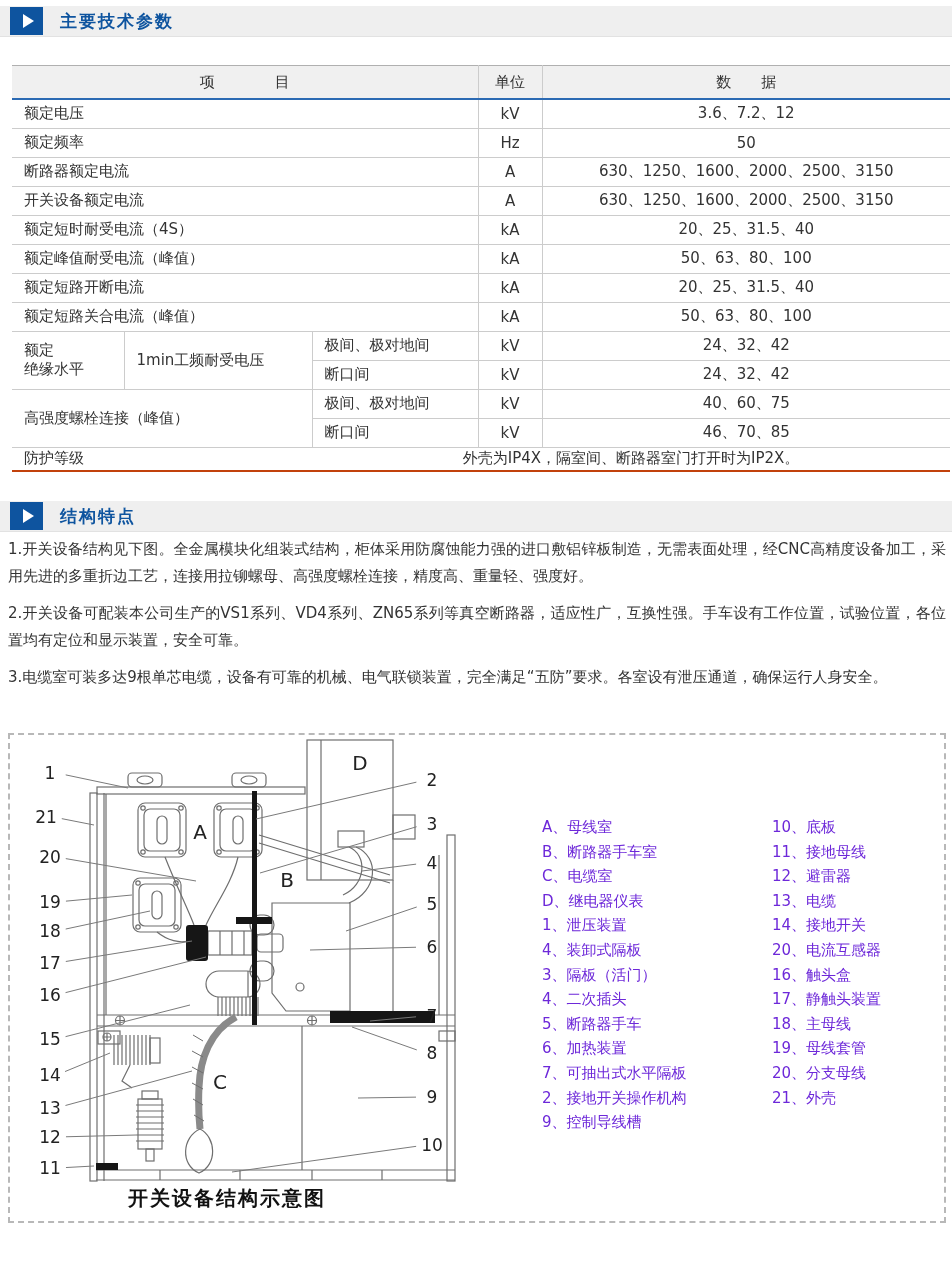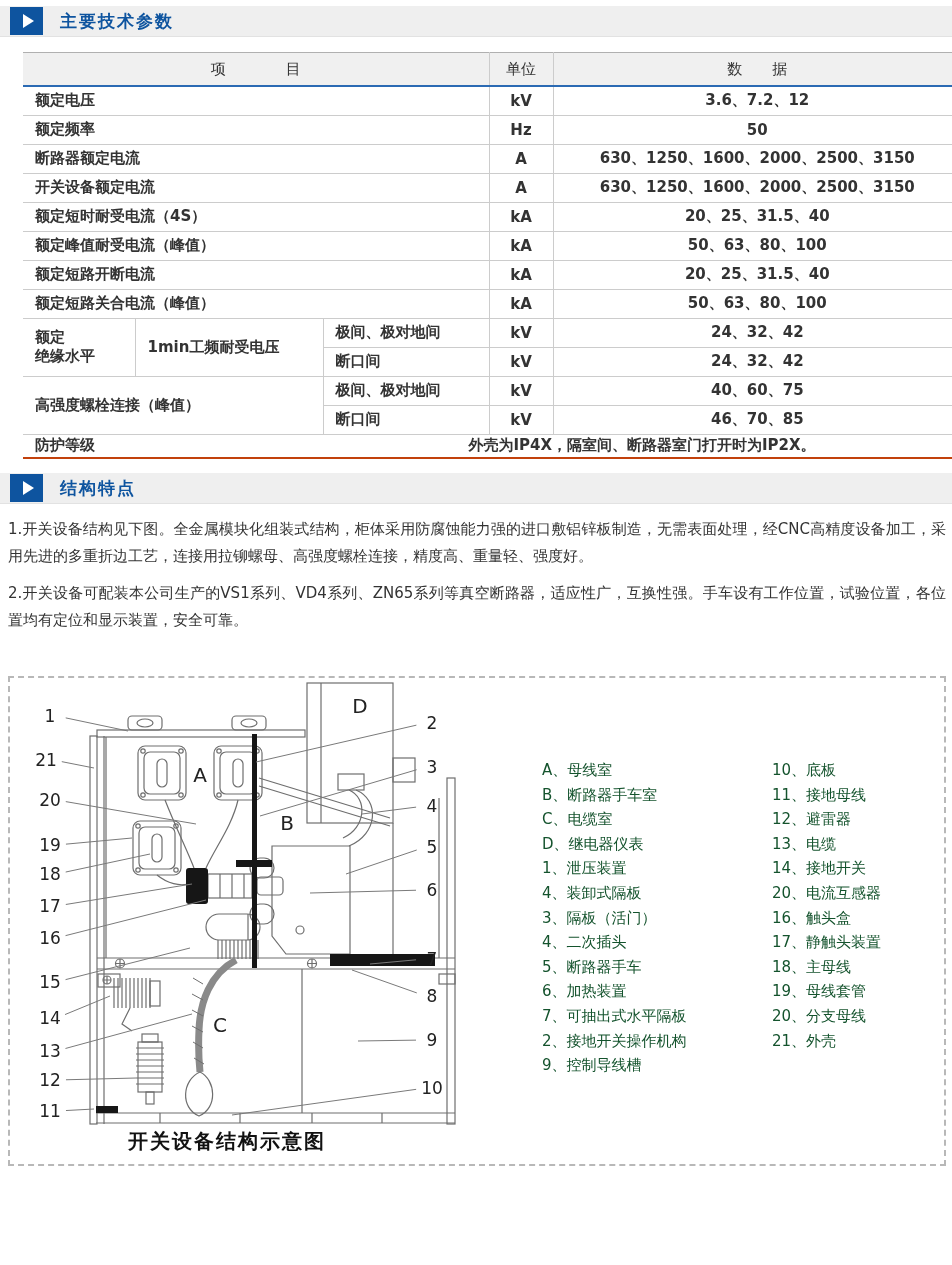--- a/index.html
+++ b/index.html
@@ -3,36 +3,36 @@
 <meta charset="utf-8">
 <style>
   html,body{margin:0;padding:0;background:#ffffff;}
   body{width:952px;font-family:"DejaVu Sans","Liberation Sans",sans-serif;color:#333;}
   
   .sec-bar{height:30px;background:#efefef;border-bottom:1px solid #e2e2e2;display:flex;align-items:center;margin-top:6px;}
   .sec-arrowbox{width:33px;height:28px;background:#0e549f;margin-left:10px;display:flex;align-items:center;justify-content:center;flex:0 0 33px;}
   .sec-arrow{width:0;height:0;border-left:11px solid #ffffff;border-top:7px solid transparent;border-bottom:7px solid transparent;margin-left:3px;}
   .sec-title{color:#0e549f;font-weight:bold;font-size:17px;margin-left:17px;letter-spacing:2px;}
   
-  .tblwrap{padding:0 6px 0 23px;margin-top:15px;}
+  .tblwrap{padding:0 6px 0 12px;margin-top:28px;}
   table.ptable{border-collapse:collapse;width:938px;table-layout:fixed;border-top:1px solid #b0b0b0;font-size:15px;color:#333;}
   table.ptable th{background:#f0f0f0;font-weight:normal;height:30px;border-bottom:2px solid #2b6ab3;}
-  table.ptable td{height:29px;padding:1px 6px;border-bottom:1px solid #ccc;box-sizing:border-box;font-weight:bold;}
+  table.ptable td{height:29px;padding:1px 6px;border-bottom:1px solid #ccc;box-sizing:border-box;}
   table.ptable .vr{border-right:1px solid #ccc;}
   table.ptable .lbl{text-align:left;padding-left:12px;}
   table.ptable .ctr{text-align:center;}
   table.ptable .pre{white-space:pre-line;line-height:19px;}
   table.ptable tr.lastrow td{border-bottom:2px solid #c2410c;height:24px;}
   
-  .paras{padding:0 6px 0 8px;margin-top:12px;}
+  .paras{padding:0 6px 0 8px;margin-top:4px;}
   .paras p{margin:0 0 10px 0;font-size:15px;line-height:27px;text-align:justify;}
   
   .dpanel{position:relative;margin:42px 6px 0 8px;height:490px;border:2px dashed #b8b8b8;box-sizing:border-box;}
   .dpanel svg{position:absolute;left:0;top:0;}
-  .legend{position:absolute;top:80px;font-size:15px;line-height:24.6px;color:#14532d;white-space:nowrap;}
+  .legend{position:absolute;top:80px;font-size:15px;line-height:24.6px;color:#6d28d9;white-space:nowrap;}
   .legend-1{left:532px;}
   .legend-2{left:762px;}
   .dcaption{position:absolute;left:118px;top:450px;width:228px;font-size:20px;font-weight:bold;color:#111;letter-spacing:2px;}
 </style>
 </head>
 <body>
 
 <div class="sec-bar">
   <div class="sec-arrowbox">
     <div class="sec-arrow"></div>
@@ -122,30 +122,31 @@
           <td class="ctr">46、70、85</td>
         </tr>
         <tr class="lastrow">
           <td class="lbl" colspan="2">防护等级</td>
           <td class="ctr" colspan="3">外壳为IP4X，隔室间、断路器室门打开时为IP2X。</td>
         </tr>
       </tbody>
   </table>
 </div>
 
-<div class="sec-bar" style="margin-top:14px;">
+<div class="sec-bar" style="margin-top:29px;">
   <div class="sec-arrowbox">
     <div class="sec-arrow"></div>
   </div>
   <div class="sec-title">结构特点</div>
 </div>
 
 <div class="paras">
   <p>1.开关设备结构见下图。全金属模块化组装式结构，柜体采用防腐蚀能力强的进口敷铝锌板制造，无需表面处理，经CNC高精度设备加工，采用先进的多重折边工艺，连接用拉铆螺母、高强度螺栓连接，精度高、重量轻、强度好。</p>
   <p>2.开关设备可配装本公司生产的VS1系列、VD4系列、ZN65系列等真空断路器，适应性广，互换性强。手车设有工作位置，试验位置，各位置均有定位和显示装置，安全可靠。</p>
+  <p>3.电缆室可装多达9根单芯电缆，设备有可靠的机械、电气联锁装置，完全满足“五防”要求。各室设有泄压通道，确保运行人身安全。</p>
 </div>
 
 <div class="dpanel">
   <svg width="934" height="490" viewBox="0 0 934 490">
     <defs>
       <g id="bushing" stroke="#6e6e6e" stroke-width="1.2" fill="none">
         <rect x="-24" y="-27" width="48" height="54" rx="7"></rect>
         <rect x="-18" y="-21" width="36" height="42" rx="6"></rect>
         <rect x="-5" y="-14" width="10" height="28" rx="5"></rect>
         <circle cx="-19" cy="-22" r="2.2"></circle>

